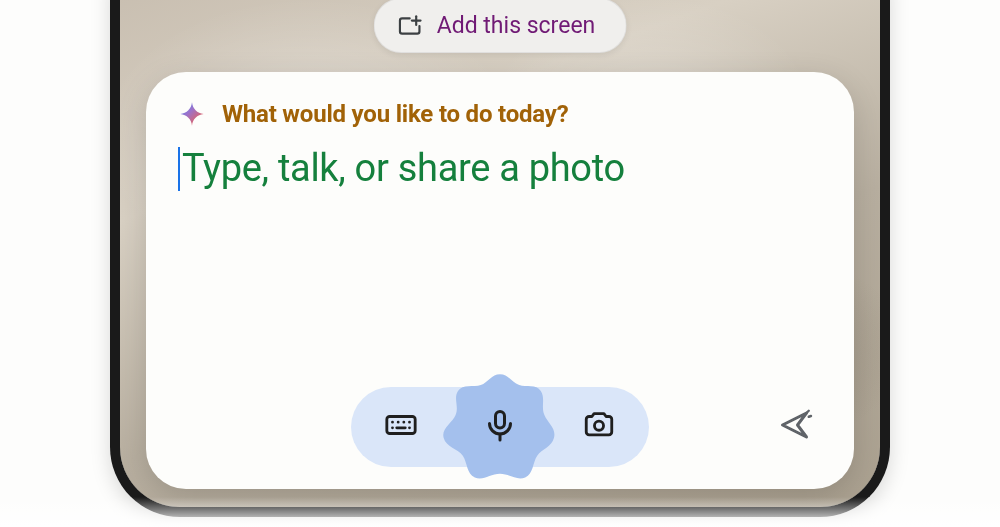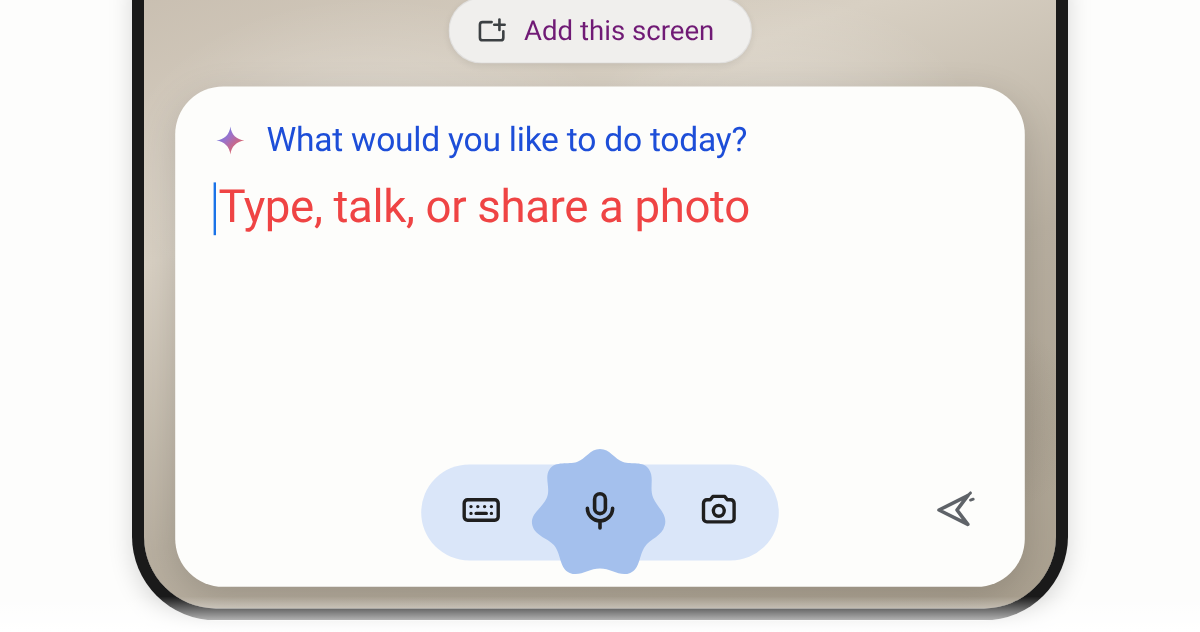--- a/index.html
+++ b/index.html
@@ -87,41 +87,41 @@
       align-items: center;
       gap: 16px;
       margin-bottom: 18px;
     }
     .spark-icon {
       width: 28px;
       height: 28px;
       flex-shrink: 0;
     }
     .prompt {
-      font-size: 28px;
-      font-weight: 400;
-      color: #1d4ed8;
+      font-size: 24px;
+      font-weight: 700;
+      color: #a16207;
       letter-spacing: -0.2px;
     }
     .input-row {
       display: flex;
       align-items: center;
       font-size: 38px;
       font-weight: 400;
       line-height: 1.2;
     }
     .cursor {
       display: inline-block;
       width: 2px;
       height: 44px;
       background: #1a73e8;
       margin-right: 2px;
     }
     .placeholder {
-      color: #ef4444;
+      color: #15803d;
       letter-spacing: -0.3px;
     }
     .bottom-row {
       margin-top: auto;
       display: flex;
       align-items: center;
       justify-content: center;
       position: relative;
     }
     .action-group {

